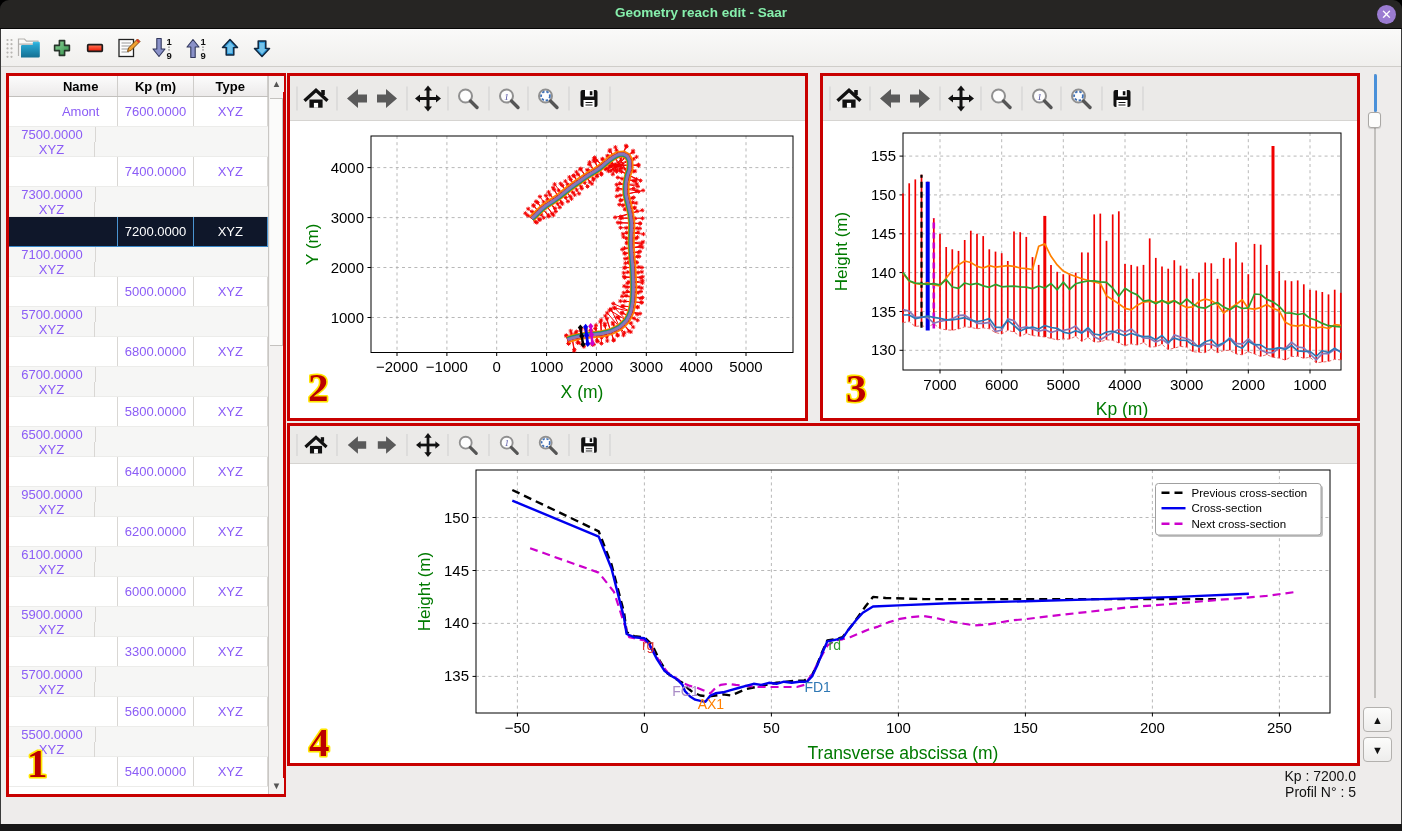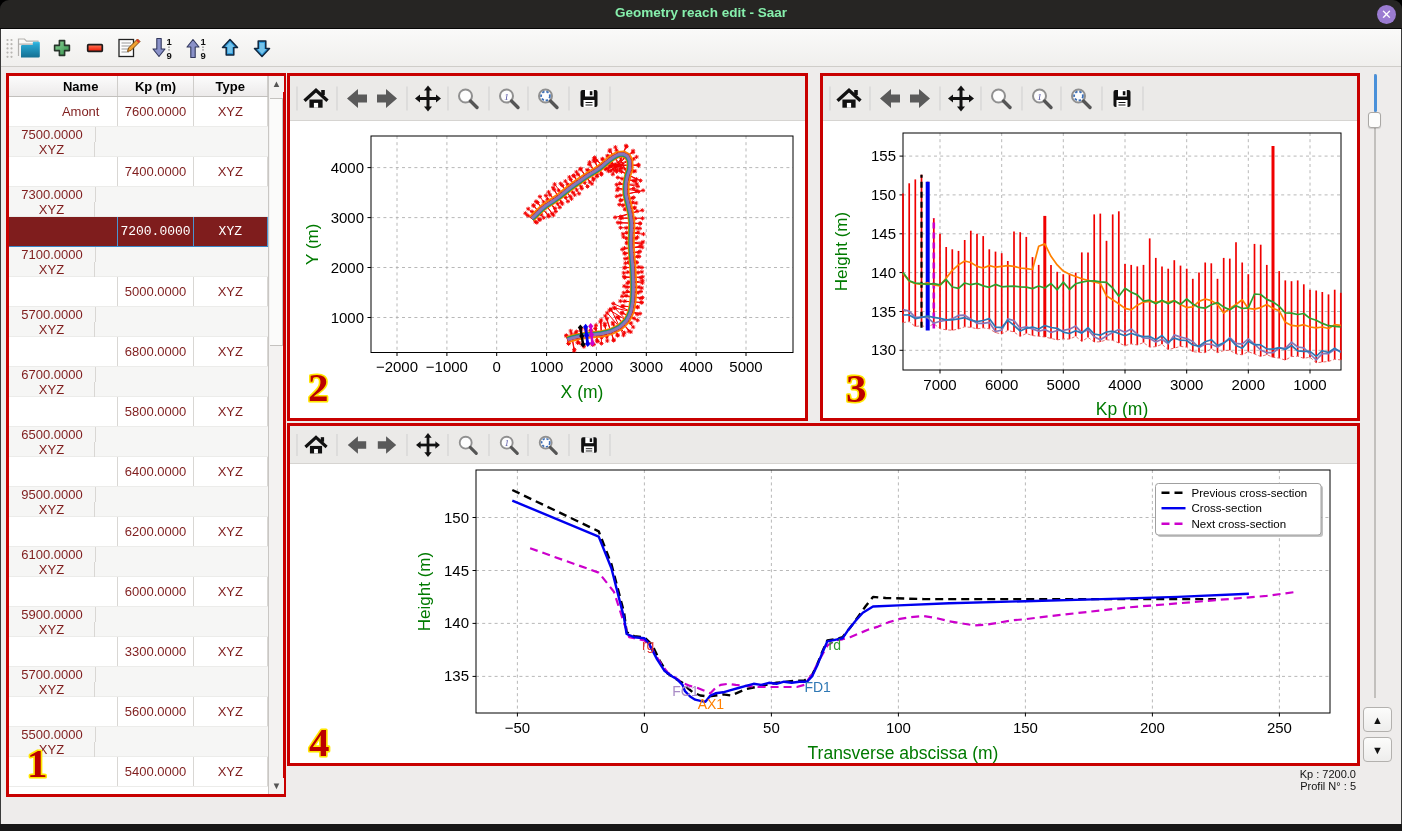--- a/index.html
+++ b/index.html
@@ -14,33 +14,33 @@
   background:linear-gradient(#fafaf9,#f0efed); border-bottom:1px solid #cfcdc9; }
 #mainbg { left:1px; top:67px; width:1400px; height:757px; background:#eeeceb; }
 #botstrip { left:0; top:824px; width:1402px; height:7px; background:#171717; }
 .sideborder { top:29px; width:1px; height:795px; background:#3a3a3a; }
 .redpanel { position:absolute; border:3px solid #c80000; background:#fff; }
 .mpltb { position:absolute; background:#ebeae8; border-bottom:1px solid #d6d4d1; }
 #panel1 { left:6px; top:73px; width:280px; height:724px; }
 .thead { position:absolute; left:0; top:0; width:259px; height:21px; display:flex;
   background:linear-gradient(#fcfcfc,#eceaea); border-bottom:1px solid #c2c0bd; font-weight:bold; font-size:13px; }
 .thead div { border-right:1px solid #cfcdca; display:flex; align-items:center; justify-content:center; }
-.trow { display:flex; width:259px; height:30px; font-size:13px; color:#7f1d1d; background:#fff; border-bottom:1px solid #ececea;}
+.trow { display:flex; width:259px; height:30px; font-size:13px; color:#8b5cf6; background:#fff; border-bottom:1px solid #ececea;}
 .trow.alt { background:#f6f6f5;flex-direction:column; }
-.trow.sel { background:#7f1d1d; color:#fff; border-bottom-color:#3987c8;font-family:Liberation Mono, monospace; }
+.trow.sel { background:#0f172a; color:#fff; border-bottom-color:#3987c8; }
 .trow.sel div { border-right-color:#4a94d1; }
 .trow div { border-right:1px solid #d9d7d4; display:flex; align-items:center; justify-content:center; }
 .c1 { width:86px;margin-left:35px; } .c2 { width:87px; } .c3 { width:86px;text-align:right; }
 #tscroll { position:absolute; left:259px; top:0; width:15px; height:718px;
   background:#f3f2f1; border-left:1px solid #c9c7c4; }
 #tthumb { position:absolute; left:1px; top:22px; width:13px; height:248px;
   background:#fbfbfa; border:1px solid #c4c2bf; border-left:none; }
 .sbtn { position:absolute; left:0; width:15px; height:16px; font-size:9.5px; color:#555;
   text-align:center; line-height:16px; background:#f3f2f1;}
-#kp-label { right:46px; top:768px; text-align:right; font-size:11px; color:#111; }
+#kp-label { right:46px; top:768px; text-align:right; font-size:14px; color:#111; }
 .navbtn { position:absolute; left:1363px; width:29px; height:25px; background:linear-gradient(#fcfcfb,#eeedec);
   border:1px solid #b3b1ae; border-radius:4px; text-align:center; font-size:11px; line-height:24px; color:#111; }
 #slider-track { left:1374px; top:74px; width:2px; height:624px; background:#c2c0bd; }
 #slider-fill { left:1373.5px; top:74px; width:3px; height:38px; background:#4a90d9; border-radius:2px; }
 #slider-handle { left:1368px; top:112px; width:13px; height:16px; background:#fcfcfb;
   border:1px solid #aaa8a5; border-radius:3px; box-shadow:0 1px 1px rgba(0,0,0,0.15); }
 </style></head><body>
 
 <div class="abs" style="left:0;top:0;width:1402px;height:30px;background:#000"></div>
 <div id="titlebar" class="abs">

